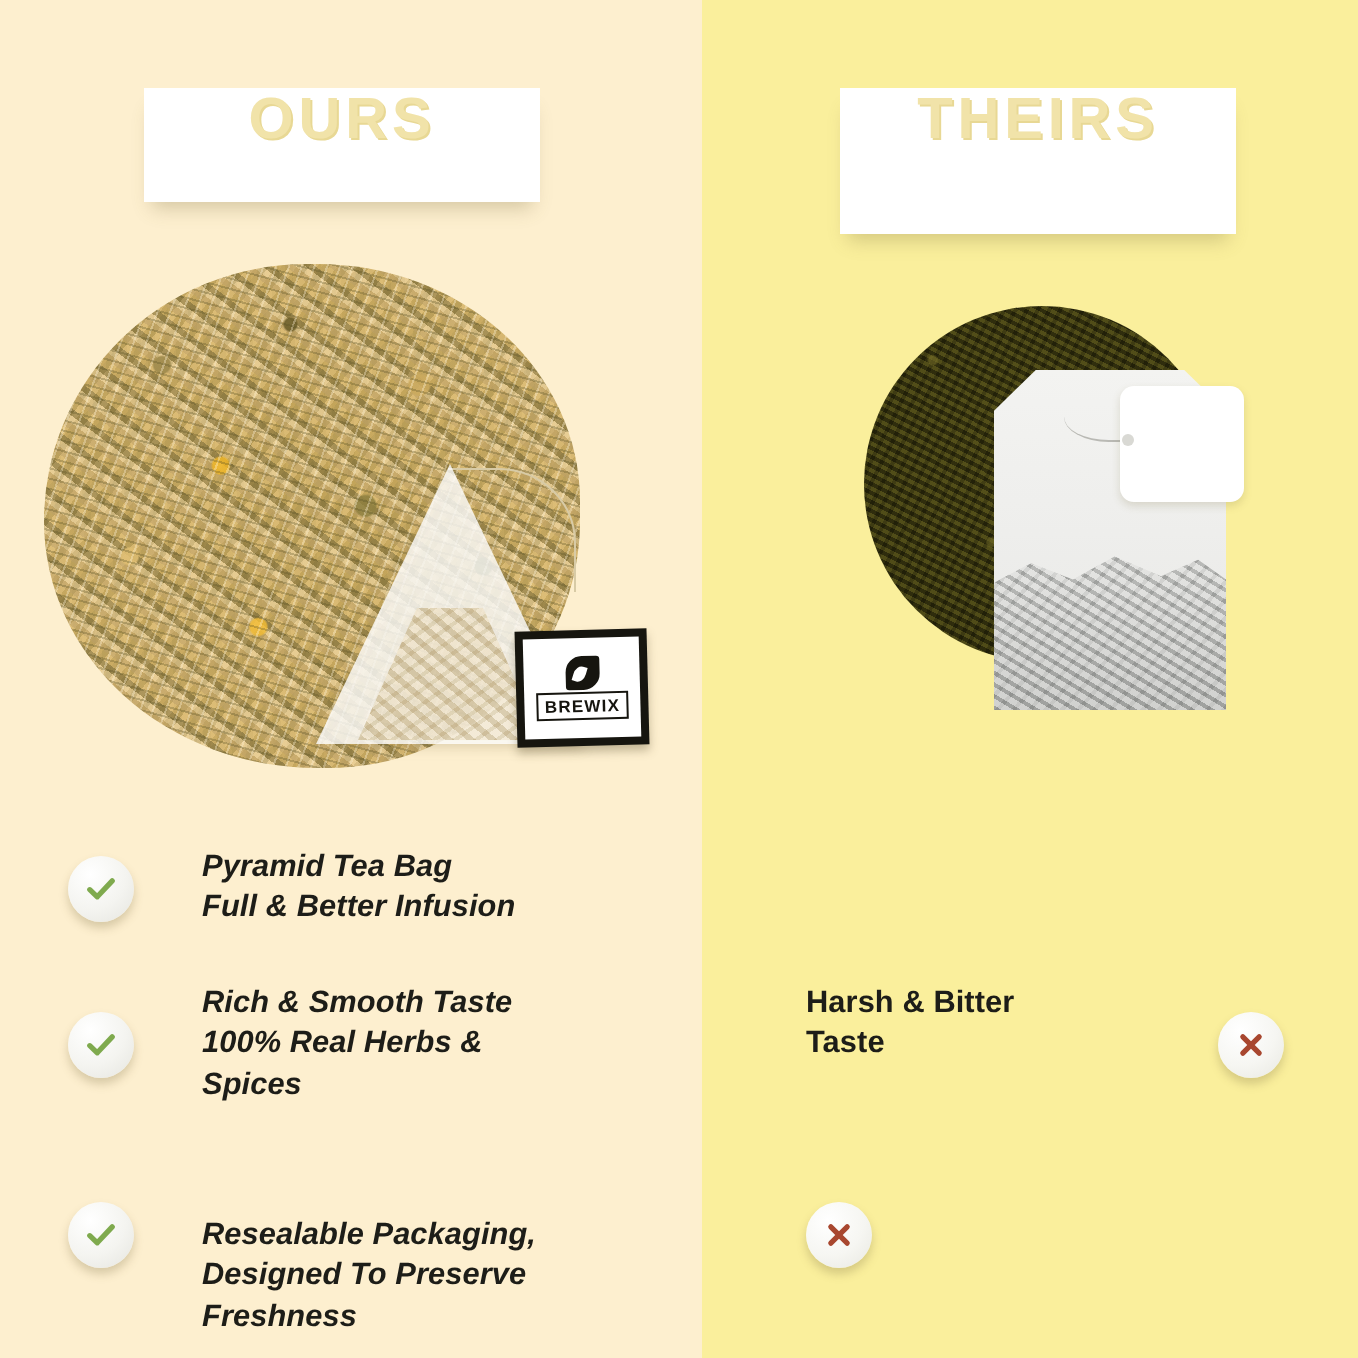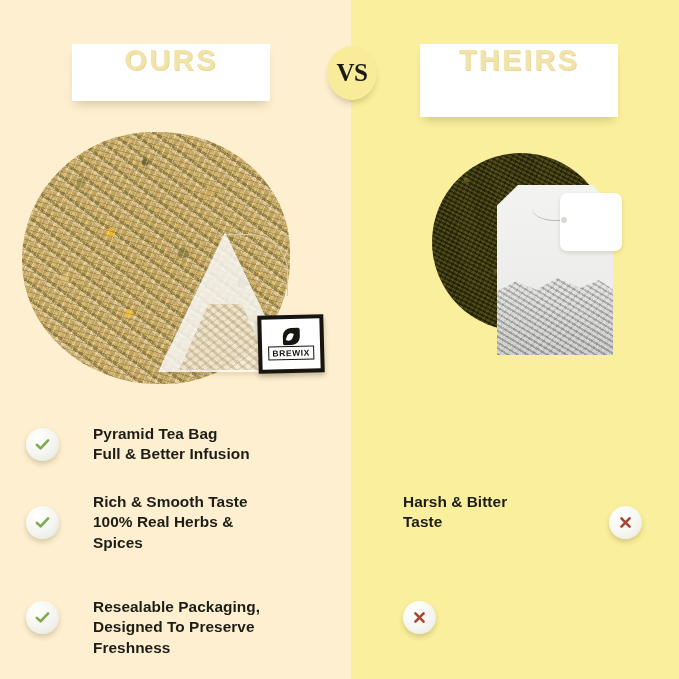--- a/index.html
+++ b/index.html
@@ -239,21 +239,22 @@
     align-items: flex-start;
   }
   #row-0 { top: 10px;  height: 78px; }
   #row-1 { top: 88px;  height: 90px; }
   #row-2 { top: 178px; height: 90px; }
 
   .col-left {
     width: 351px;
     display: flex;
     align-items: flex-start;
-    padding-left: 26px;
+    padding-left: 34px;
+    font-style: italic;
   }
   .col-right {
     width: 328px;
     display: flex;
     align-items: flex-start;
     justify-content: space-between;
     padding-left: 52px;
     padding-right: 37px;
   }
 
@@ -282,38 +283,35 @@
   }
   .col-left .row-text  { margin-left: 34px; margin-top: 4px; }
   .col-right .row-text { margin-top: 4px; }
 
   
   #row-0 .mark-icon { margin-top: 18px; }
   #row-0 .row-text  { margin-top: 14px; }
   #row-1 .mark-icon { margin-top: 18px; }
   #row-1 .row-text  { }
   #row-2 .mark-icon { margin-top: 23px; }
-  #row-2 .row-text  { margin-top: 19px; }
+  #row-2 .row-text  { margin-top: 30px; }
   #row-2 .col-right .mark-icon { margin-top: 23px; }
 </style>
 </head>
 <body>
 
 <div id="page">
 
   <div class="bg-left"></div>
   <div class="bg-right"></div>
 
   <div class="badge-card" id="ours-card">
     <span class="badge-label">OURS</span>
   </div>
 
-  <div class="vs-badge">
-    <span class="vs-text">VS</span>
-  </div>
 
   <div class="badge-card" id="theirs-card">
     <span class="badge-label">THEIRS</span>
   </div>
 
   <div class="product-area" id="ours-image">
     <div class="tea-pile"></div>
     <div class="bag-string"></div>
     <div class="pyramid-bag"></div>
     <div class="brand-tag">

